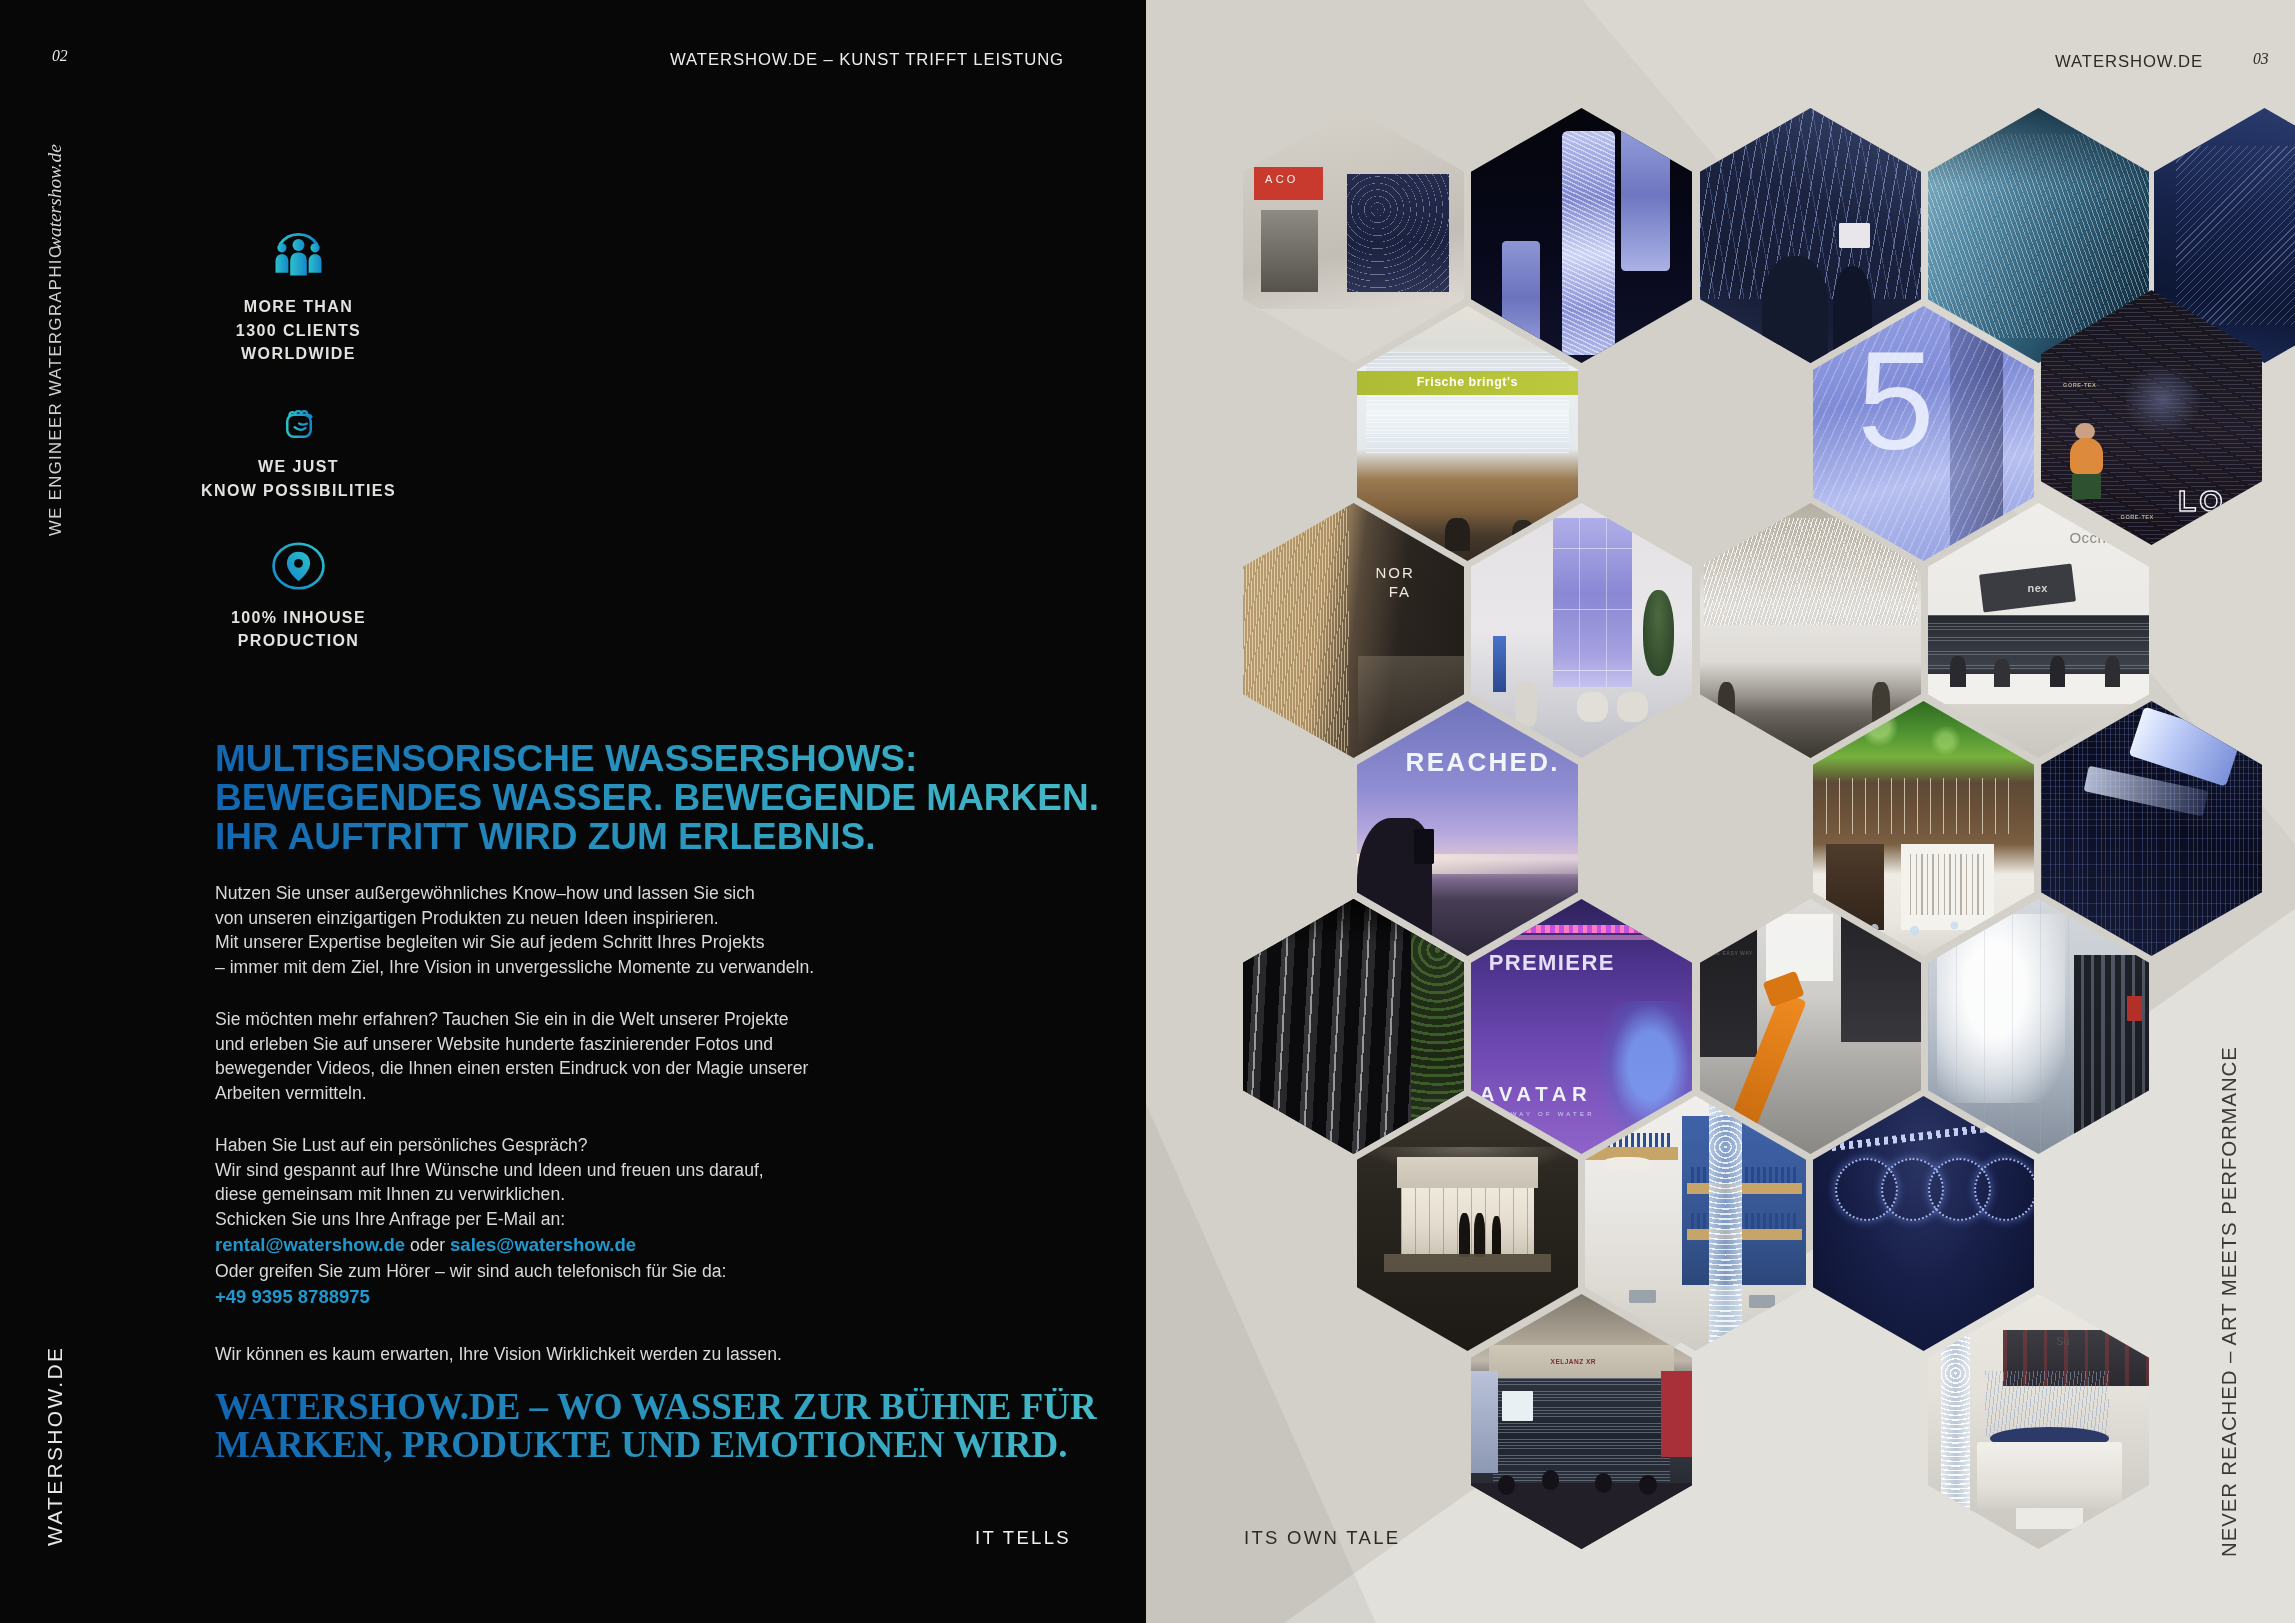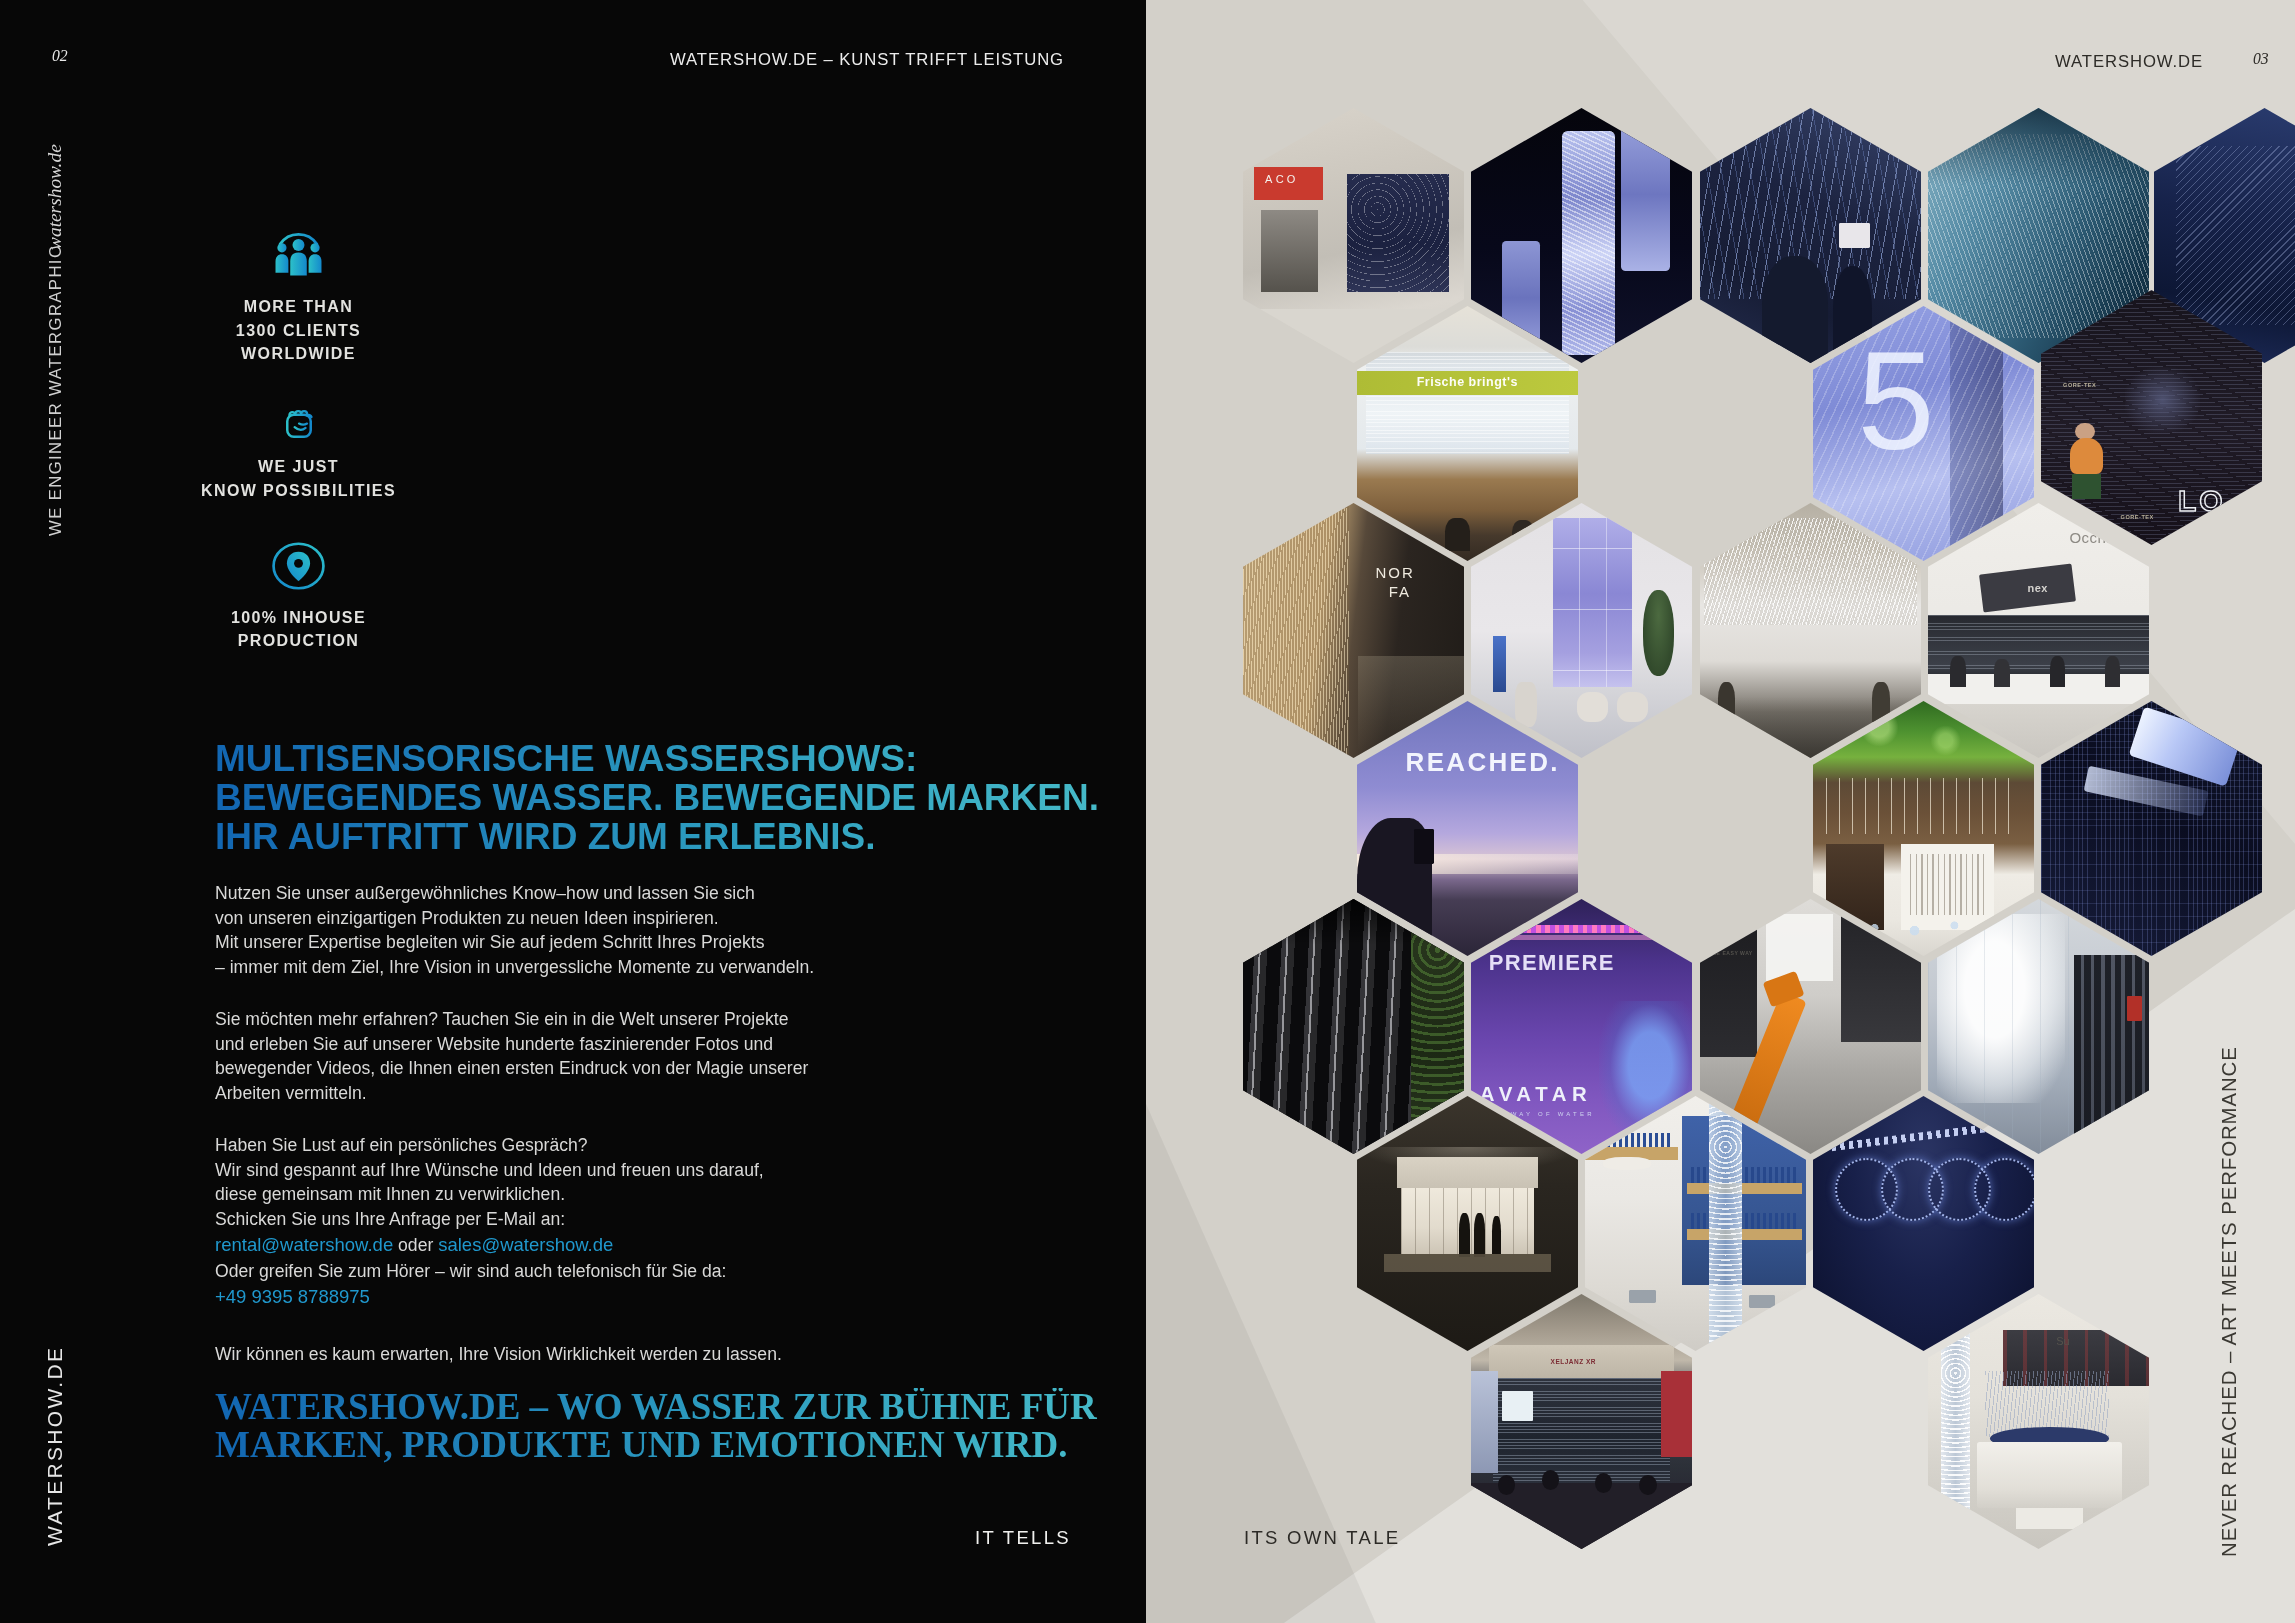--- a/index.html
+++ b/index.html
@@ -23,21 +23,21 @@
   .mt-fist{margin-top:41px;}
   .mt-pin{margin-top:37px;}
   .mt-t{margin-top:10.2px;}
   .copy{position:absolute;left:215px;width:888px;}
   .grad-hd{font-size:37px;font-weight:700;line-height:39px;letter-spacing:0;white-space:pre-line;
            background:linear-gradient(90deg,#1266b2 0%,#2e9fc0 60%,#46bac8 100%);
            -webkit-background-clip:text;background-clip:text;color:transparent;}
   .grad-hd.outro{line-height:38px;}
   .body-copy{font-size:17.6px;line-height:24.5px;color:#d9d9d8;white-space:pre-line;}
   .email-line{font-size:17.6px;line-height:26px;color:#d9d9d8;margin:0.9px 0;}
-  .cyan{color:#2098cd;font-weight:400;font-size:18.5px;text-decoration:none;text-align:center;}
+  .cyan{color:#2098cd;font-weight:700;font-size:18.5px;text-decoration:none;text-align:center;}
   .foot{position:absolute;font-size:18.5px;letter-spacing:2.3px;white-space:nowrap;}
   .collage{position:absolute;left:0;top:0;width:100%;height:100%;}
   .hex{position:absolute;width:221px;height:255px;overflow:hidden;
        clip-path:polygon(50% 0,100% 25%,100% 75%,50% 100%,0 75%,0 25%);}
   .hx{position:absolute;}
   .ht{position:absolute;white-space:nowrap;font-family:"Liberation Sans",sans-serif;}
   .ring{position:absolute;border:2.8px dotted rgba(170,188,242,0.95);border-radius:50%;
         box-shadow:0 0 8.3px rgba(120,150,240,0.55);}
 </style>
 </head>

